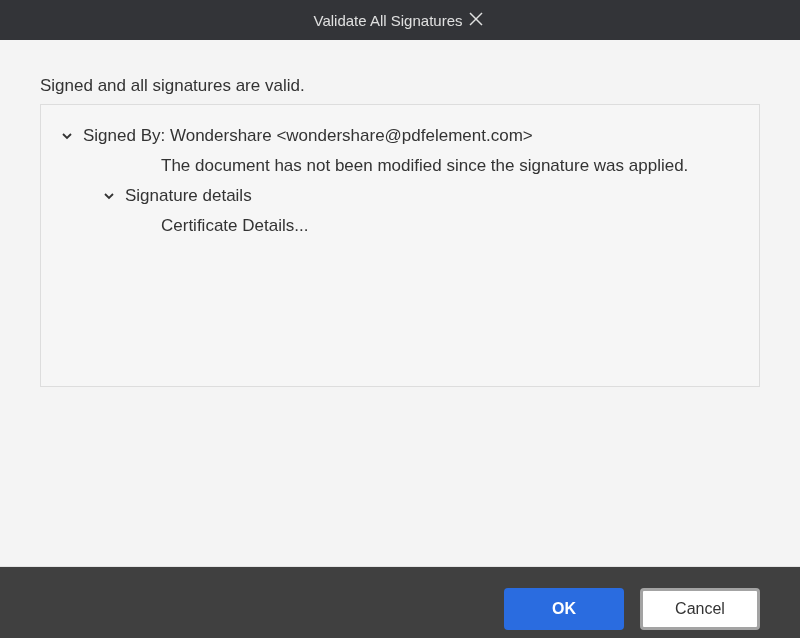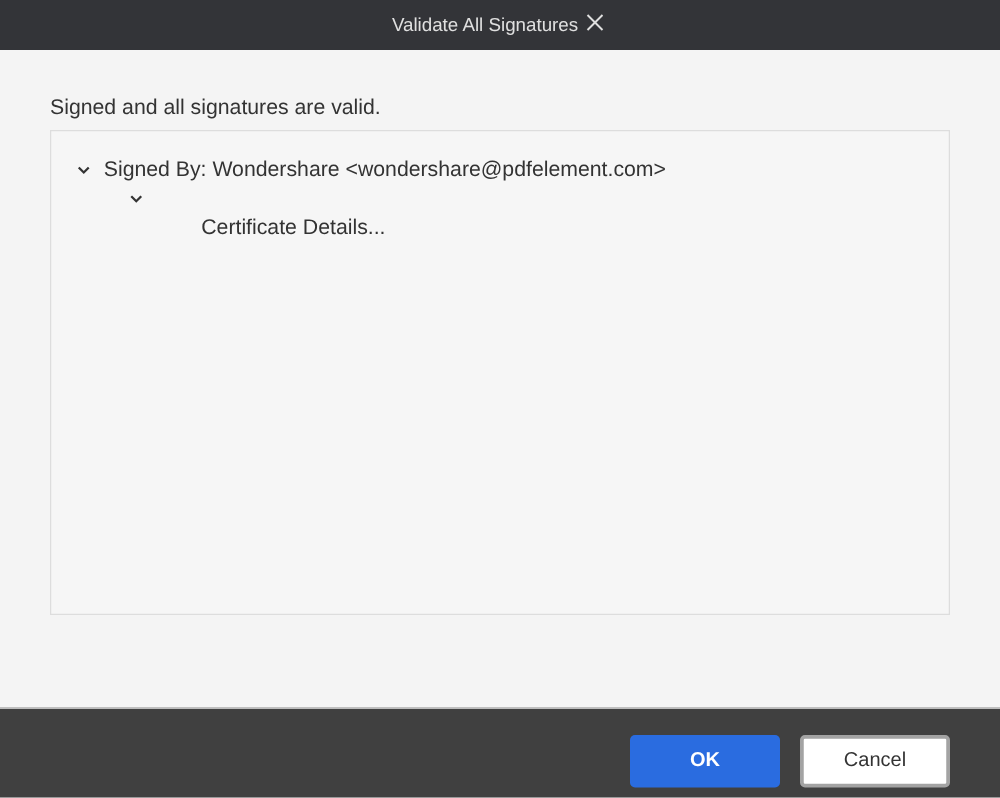--- a/index.html
+++ b/index.html
@@ -46,21 +46,21 @@
       height: calc(100% - 40px - 72px);
     }
     .status-message {
       font-size: 17px;
       color: #333;
       margin-bottom: 8px;
     }
     .tree-panel {
       border: 1px solid #ddd;
       background: #f6f6f6;
-      height: 388px;
+      height: 283px;
       padding: 16px 18px;
       font-size: 17px;
       color: #333;
     }
     .tree-row {
       display: flex;
       align-items: center;
       line-height: 30px;
       gap: 8px;
     }
@@ -149,27 +149,31 @@
     <div class="tree-row level-0">
       <span class="chevron">
         <svg viewBox="0 0 12 12" fill="none" stroke="currentColor" stroke-width="1.8">
           <polyline points="2,4 6,8 10,4"></polyline>
         </svg>
       </span>
       <span>Signed By: Wondershare &lt;wondershare@pdfelement.com&gt;</span>
     </div>
 
 
+    <div class="tree-row level-2">
+      <span>The document has not been modified since the signature was applied.</span>
+    </div>
 
     <div class="tree-row level-1">
       <span class="chevron">
         <svg viewBox="0 0 12 12" fill="none" stroke="currentColor" stroke-width="1.8">
           <polyline points="2,4 6,8 10,4"></polyline>
         </svg>
       </span>
+      <span>Signature details</span>
     </div>
 
     <div class="tree-row level-2">
       <span>Certificate Details...</span>
     </div>
 
   </div>
 </div>
 
 <div class="footer">

